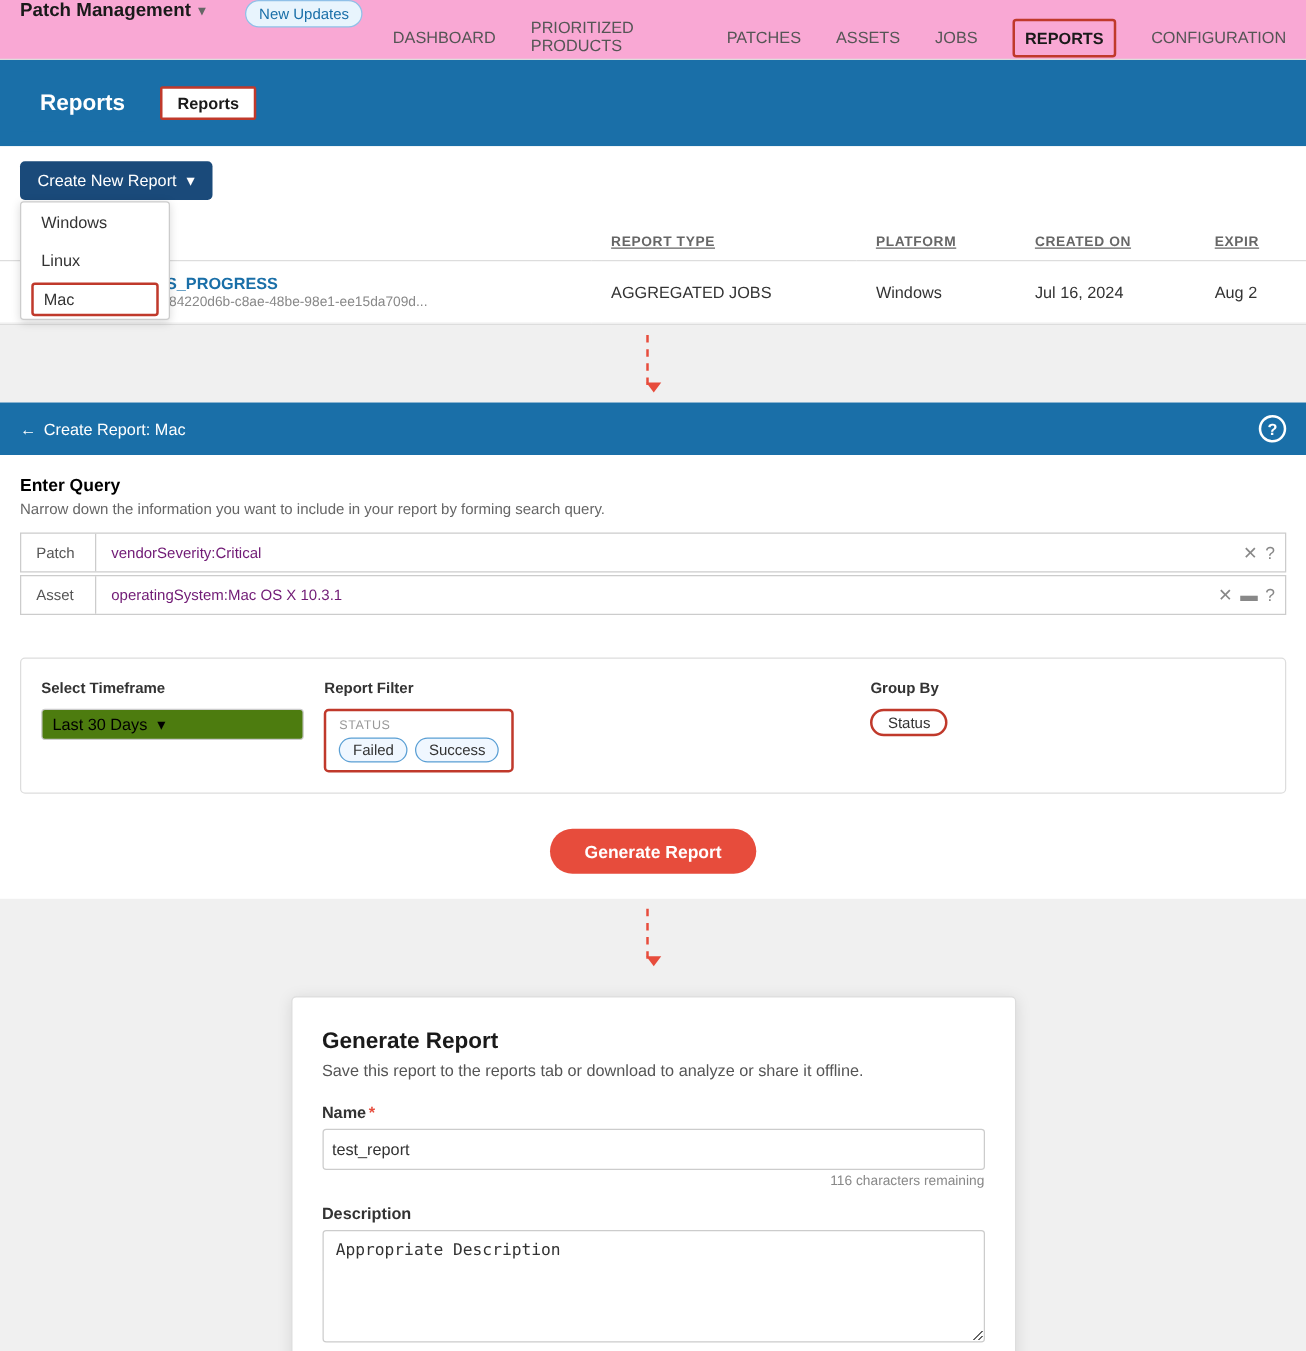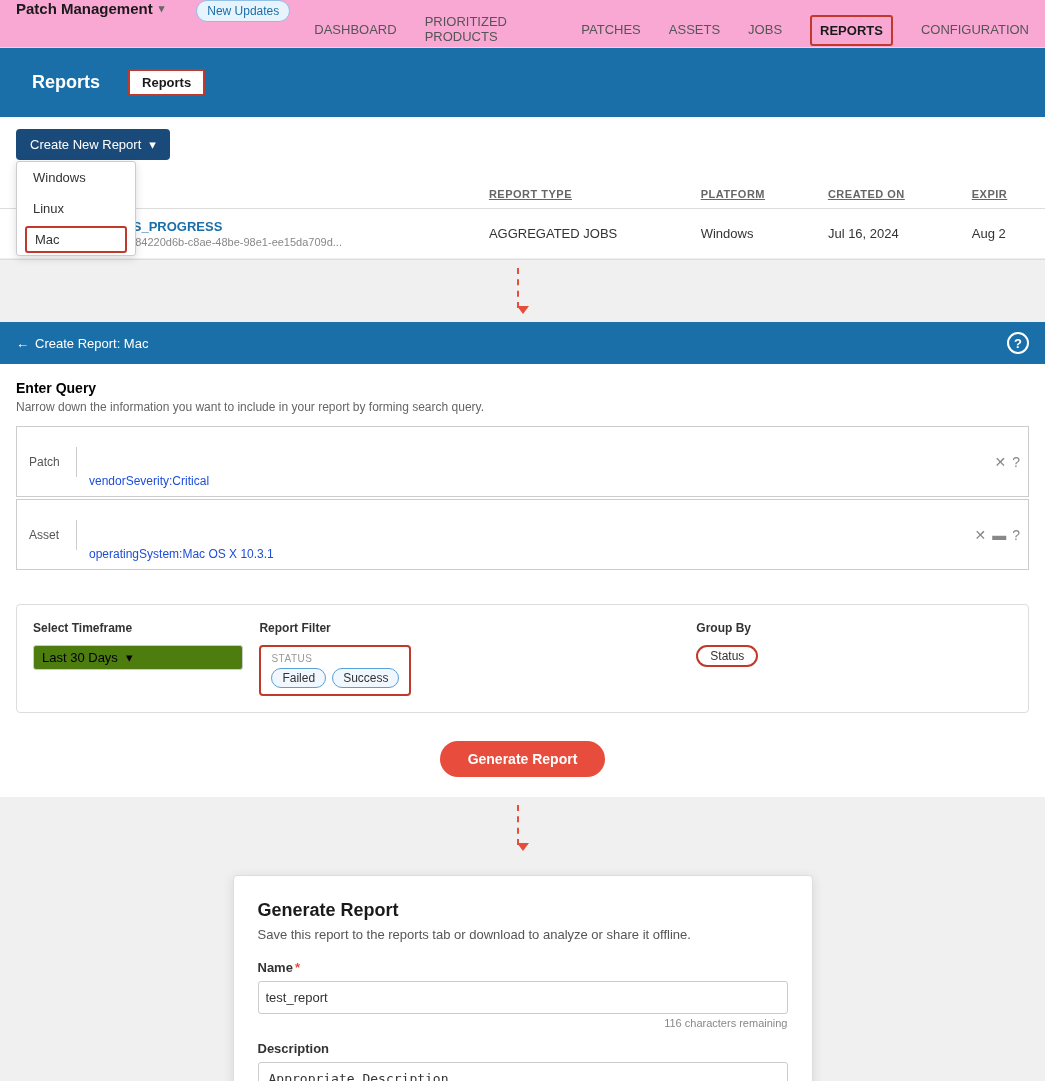--- a/index.html
+++ b/index.html
@@ -238,22 +238,21 @@
       padding: 8px 12px;
       font-size: 12px;
       color: #555;
       min-width: 60px;
       border-right: 1px solid #ccc;
     }
     .query-value {
       flex: 1;
       padding: 8px 12px;
       font-size: 12px;
-      color: #1d4ed8;
-      margin-top: 39px;
+      color: #701a75;
     }
     .query-actions {
       display: flex;
       align-items: center;
       gap: 6px;
       padding: 0 8px;
     }
     .query-icon-btn {
       cursor: pointer;
       color: #888;

